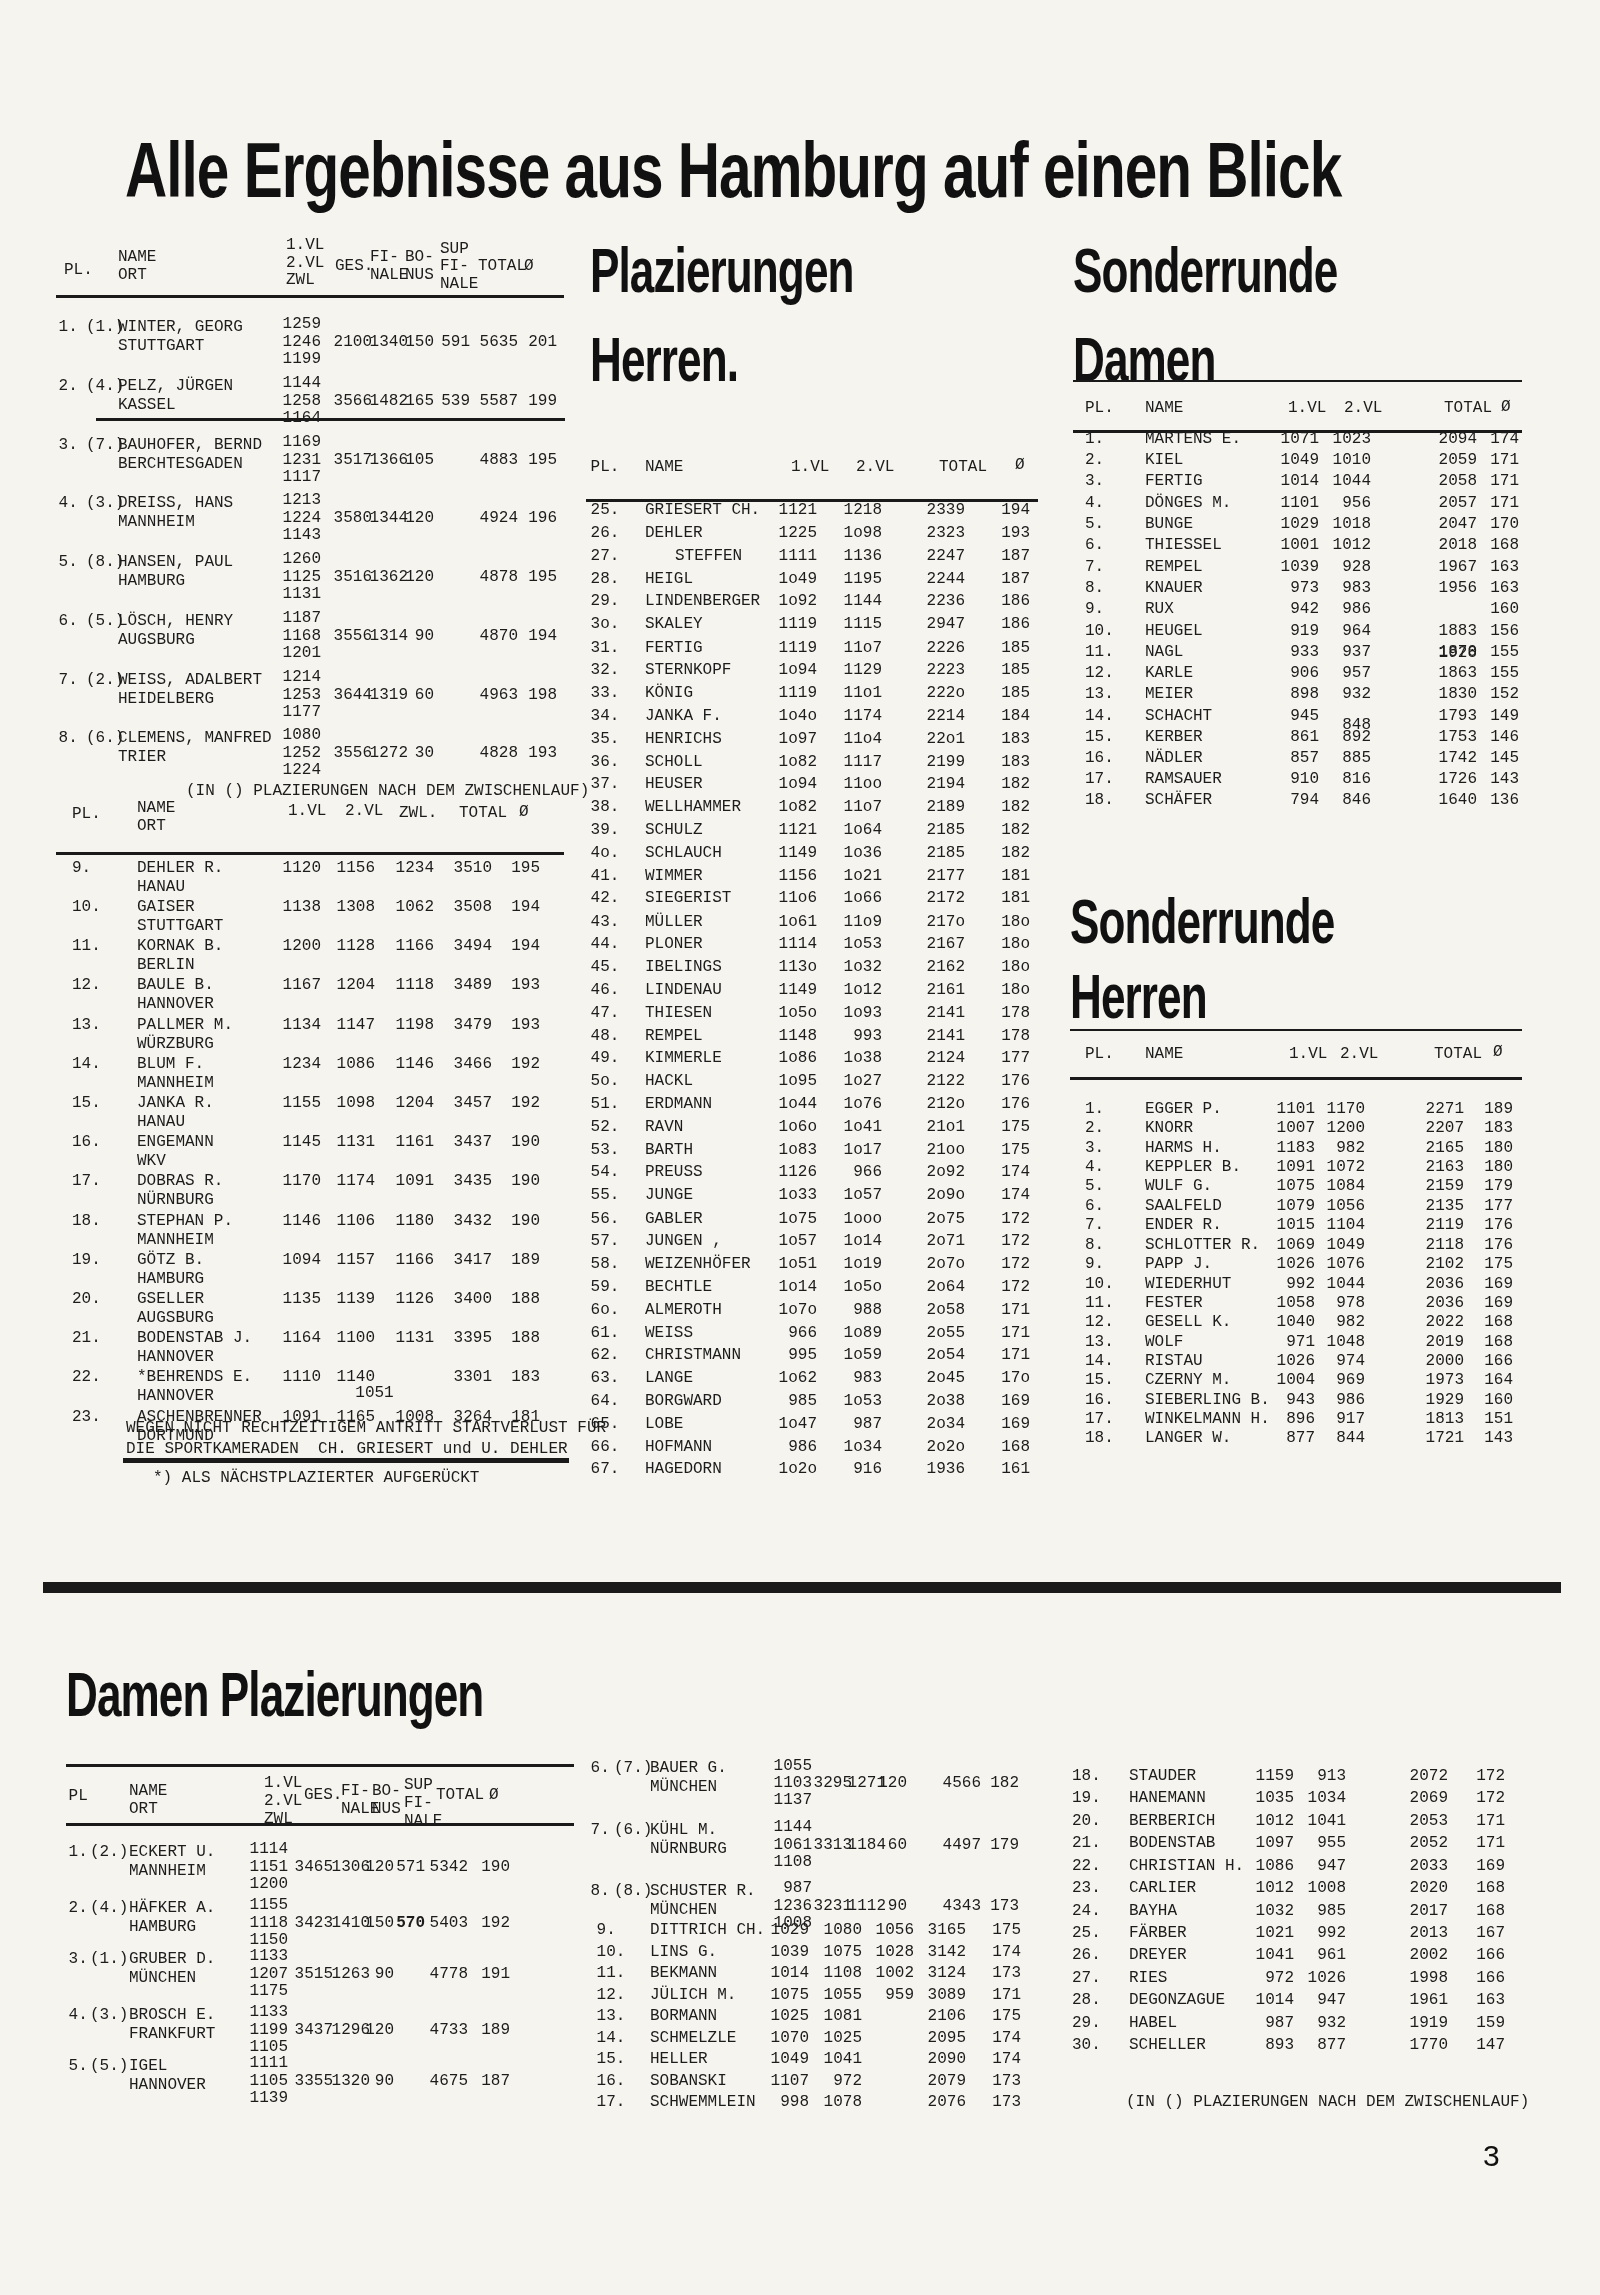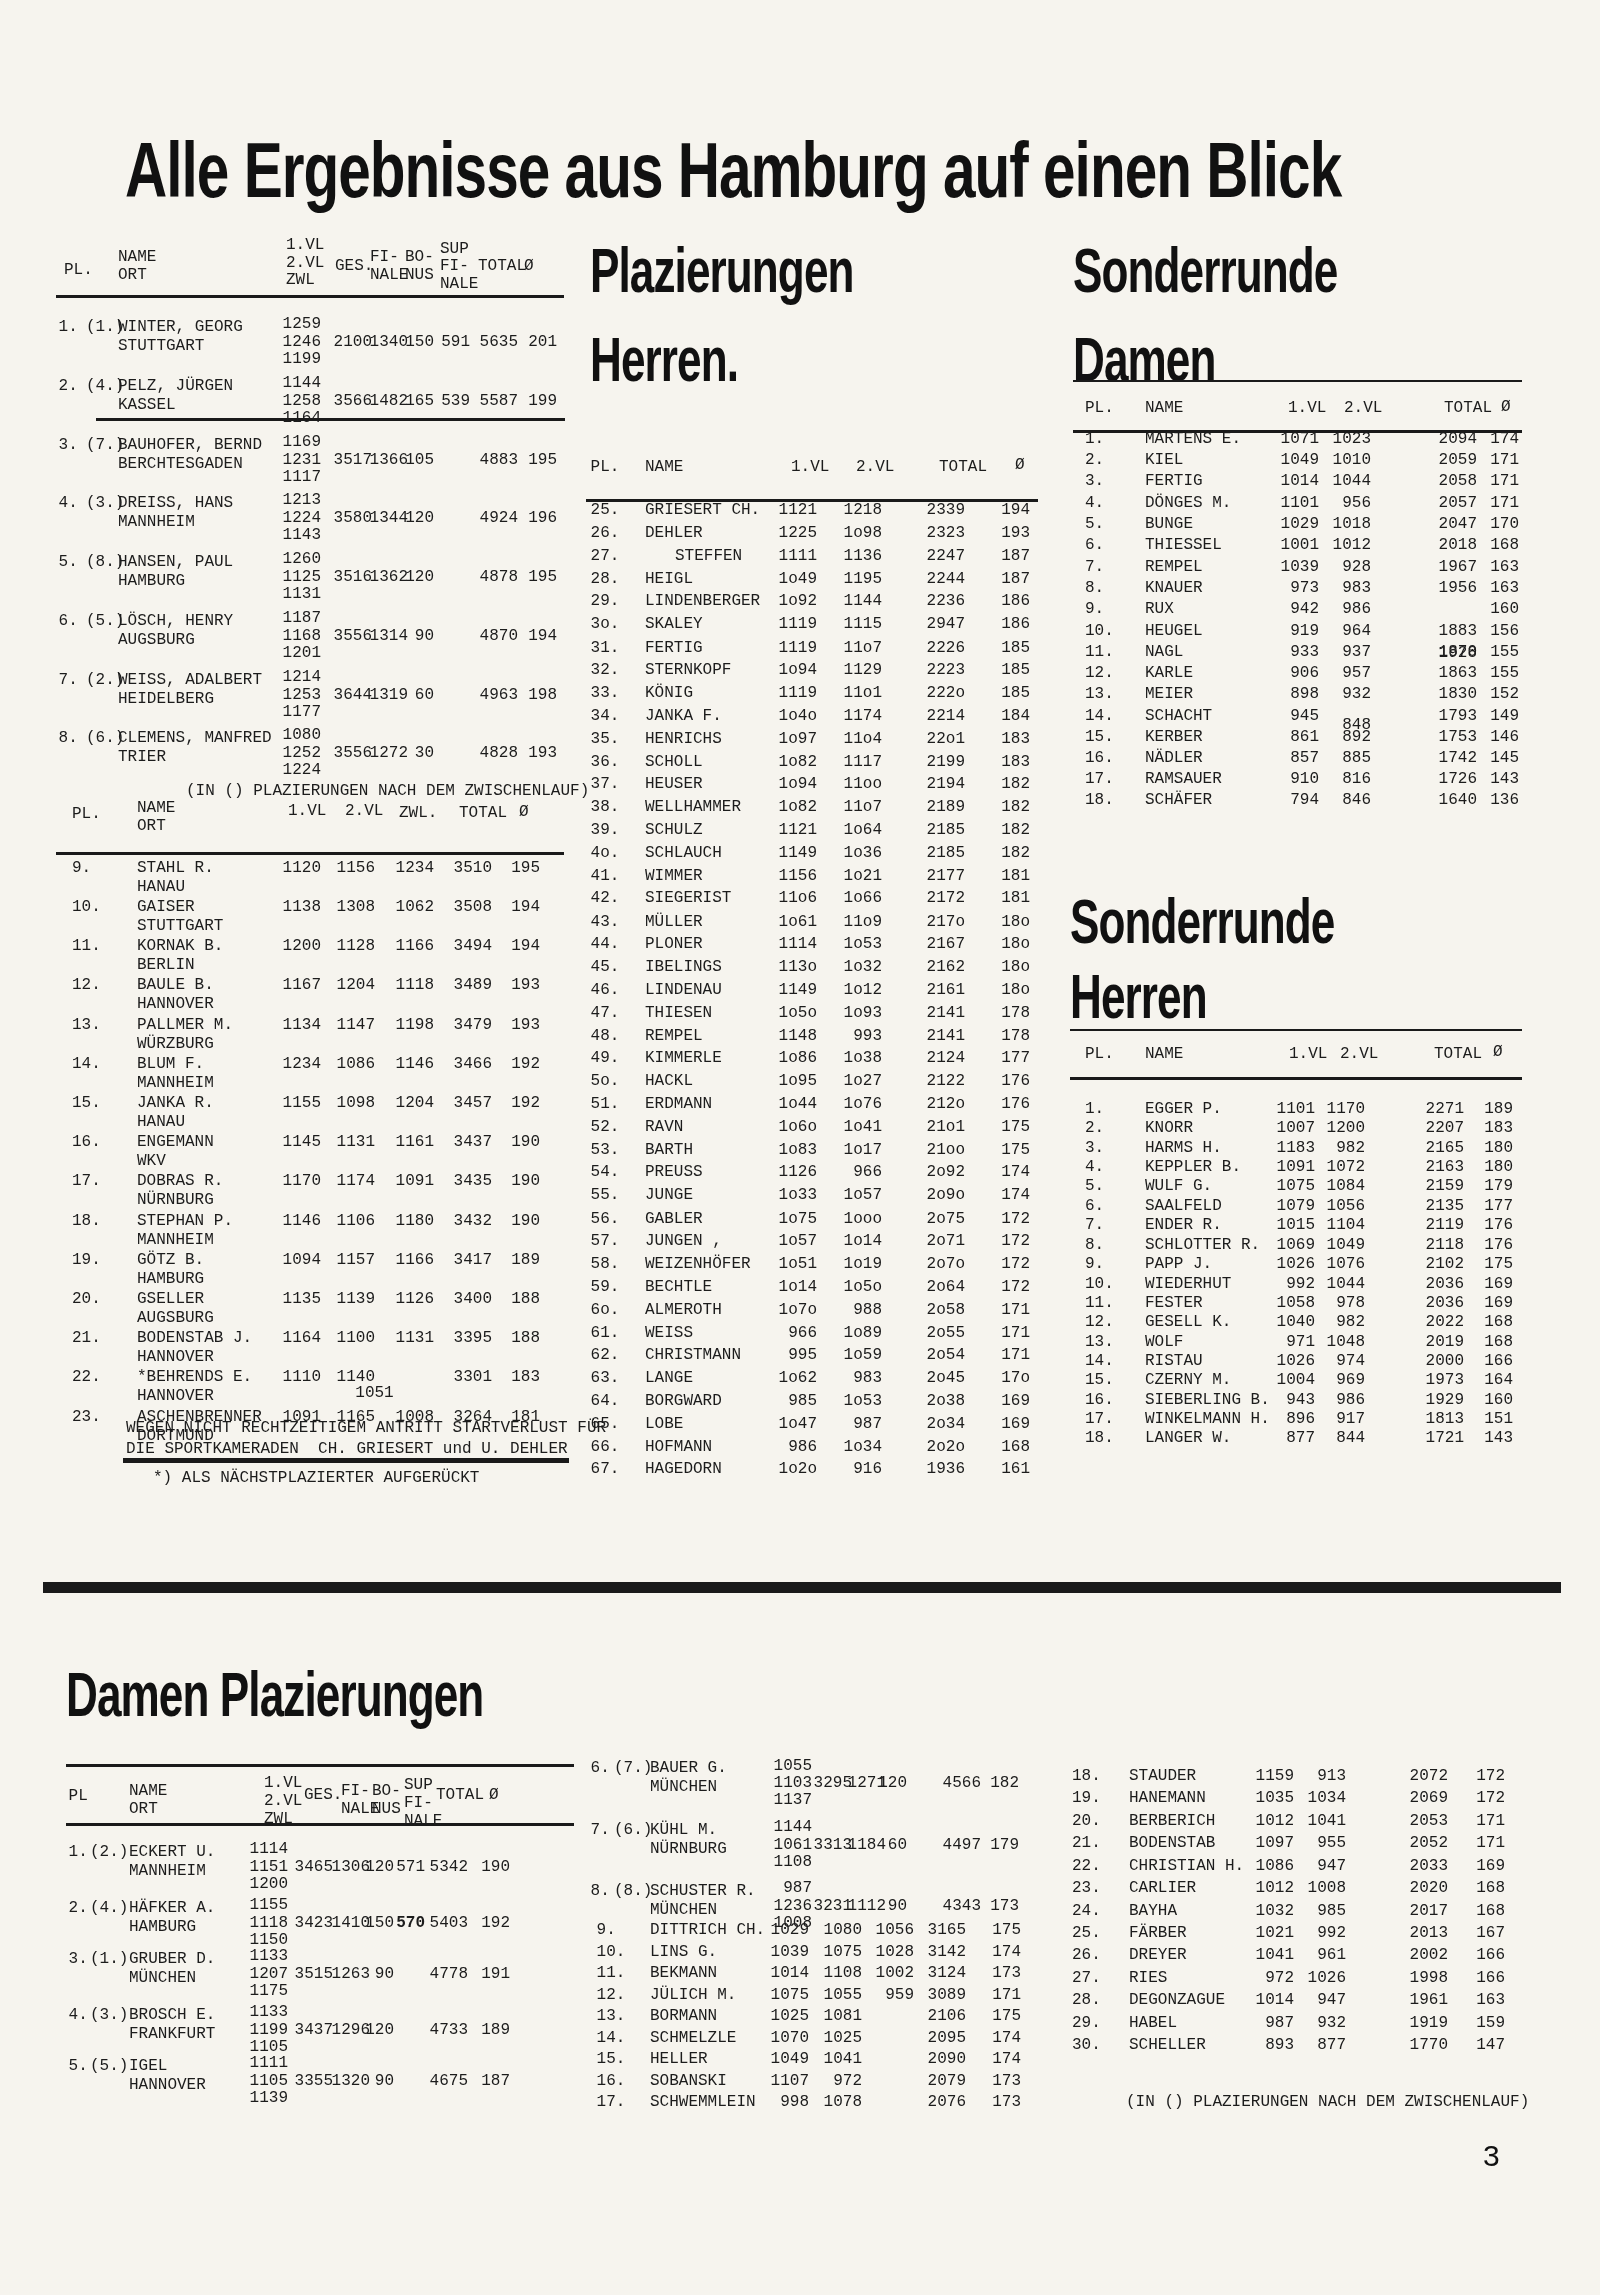--- a/index.html
+++ b/index.html
@@ -193,21 +193,21 @@
       <span class="cell" style="left: 16px; top: 6.6px;">PL.</span>
       <span class="cell" style="left: 81px; top: 0.7px;">NAME</span>
       <span class="cell" style="left: 81px; top: 19px;">ORT</span>
       <span class="cell" style="left: 232px; top: 4px;">1.VL</span>
       <span class="cell" style="left: 289px; top: 4px;">2.VL</span>
       <span class="cell" style="left: 343px; top: 6px;">ZWL.</span>
       <span class="cell" style="left: 403px; top: 6px;">TOTAL</span>
       <span class="cell" style="left: 463px; top: 4.6px;">Ø</span>
       <div class="row" style="top: 61px;">
         <span class="cell" style="left: 16px; top: 0px;">9.</span>
-        <span class="cell" style="left: 81px; top: 0px;">STAHL R.</span>
+        <span class="cell" style="left: 81px; top: 0px;">DEHLER R.</span>
         <span class="cell" style="left: 81px; top: 18.5px;">HANAU</span>
         <span class="cell num" style="left: 146px; width: 119px; top: 0px;">1120</span>
         <span class="cell num" style="left: 200px; width: 119px; top: 0px;">1156</span>
         <span class="cell num" style="left: 259px; width: 119px; top: 0px;">1234</span>
         <span class="cell num" style="left: 317px; width: 119px; top: 0px;">3510</span>
         <span class="cell num" style="left: 365px; width: 119px; top: 0px;">195</span>
       </div>
       <div class="row" style="top: 100px;">
         <span class="cell" style="left: 16px; top: 0px;">10.</span>
         <span class="cell" style="left: 81px; top: 0px;">GAISER</span>

